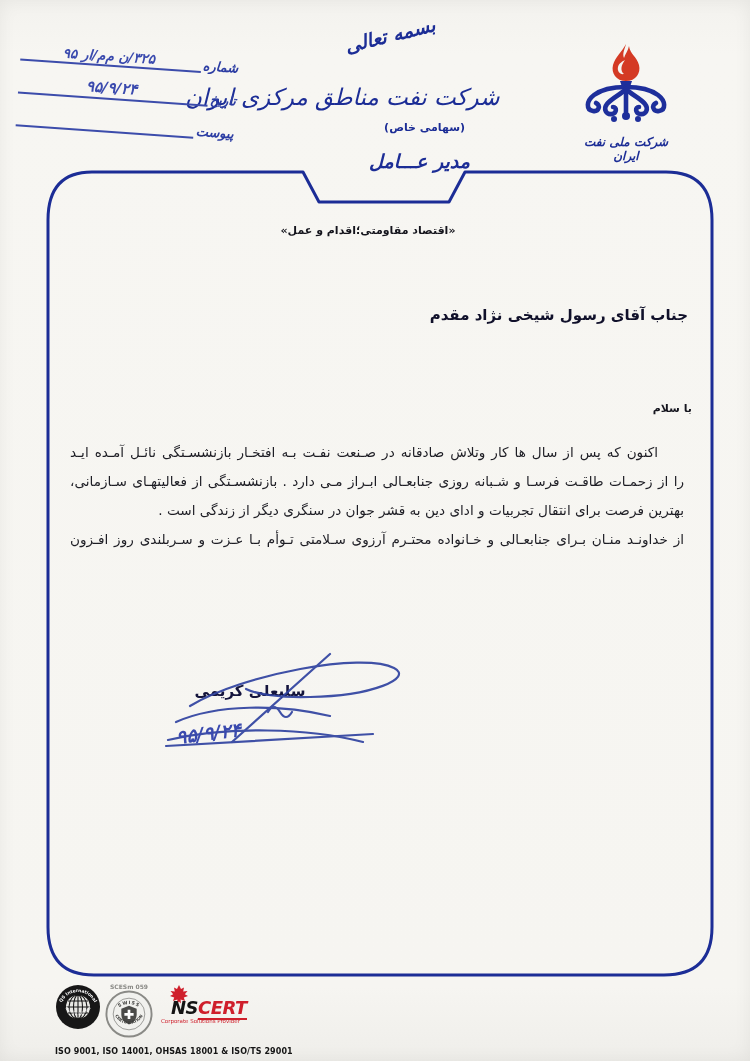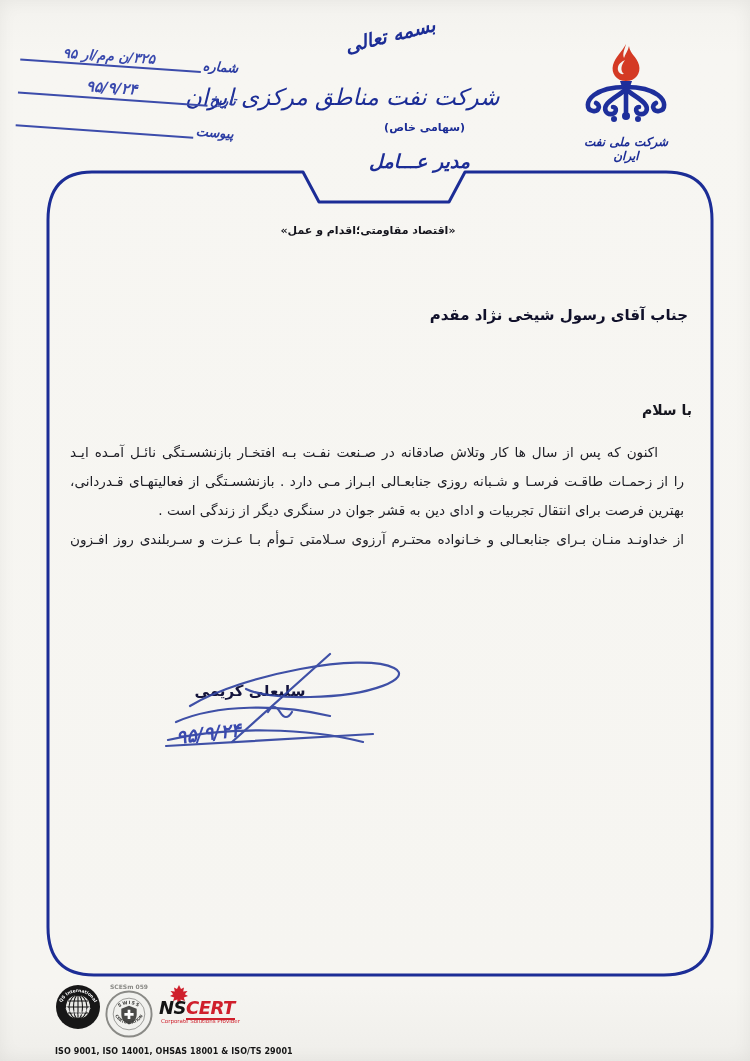--- a/index.html
+++ b/index.html
@@ -54,21 +54,21 @@
   .box-outline{position:absolute;left:46px;top:170px;z-index:2;}
   .slogan{
     position:absolute;left:48px;top:224px;width:640px;text-align:center;
     font-size:11px;font-weight:bold;color:#14141c;z-index:3;
   }
   .addressee{
     position:absolute;right:62px;top:306px;font-size:15px;font-weight:bold;
     color:#10102a;direction:rtl;z-index:3;
   }
   .salutation{
-    position:absolute;right:58px;top:402px;font-size:14px;font-weight:bold;
+    position:absolute;right:58px;top:402px;font-size:11px;font-weight:bold;
     color:#16161f;direction:rtl;z-index:3;
   }
   .body-text{
     position:absolute;left:70px;top:438px;width:614px;direction:rtl;z-index:3;
     font-size:13.6px;font-weight:normal;color:#1d1d24;line-height:29px;
   }
   .body-line{text-align:justify;text-align-last:justify;}
   .body-line.first{padding-right:26px;}
   .body-line.no-just{text-align:right;text-align-last:auto;}
   
@@ -87,21 +87,21 @@
     direction:rtl;color:#2443ad;font-weight:bold;font-size:15px;
   }
   .footer-address .line2{margin-top:13px;font-size:14.5px;}
   .footer-certs{position:absolute;left:55px;top:984px;width:210px;}
   .certs-row{display:flex;align-items:flex-start;}
   .swiss-wrap{margin-left:4px;text-align:center;}
   .swiss-code{font-size:6px;color:#8a8a86;font-weight:bold;line-height:6px;}
   .nscert{position:relative;width:92px;height:46px;margin-left:6px;}
   .nscert-leaf{position:absolute;left:10px;top:0;}
   .nscert-word{
-    position:absolute;left:0;top:13px;font-size:18px;font-weight:bold;
+    position:absolute;left:12px;top:13px;font-size:18px;font-weight:bold;
     font-style:italic;letter-spacing:-.5px;white-space:nowrap;
   }
   .ns-black{color:#141414;}
   .ns-red{color:#cf1f2b;border-bottom:2px solid #cf1f2b;}
   .nscert-sub{
     position:absolute;left:2px;top:34px;font-size:5.5px;color:#cf1f2b;
     white-space:nowrap;
   }
   .iso-line{
     margin-top:5px;font-size:8px;font-weight:bold;color:#151515;
@@ -167,21 +167,21 @@
   <svg class="box-outline" width="668" height="807" viewBox="0 0 668 807">
     <path d="M 46 2 H 257 L 273 32 H 403 L 419 2 H 620 Q 666 2 666 50 V 757 Q 666 805 618 805 H 48 Q 2 805 2 757 V 50 Q 2 2 46 2" fill="none" stroke="#1c2d96" stroke-width="3" stroke-linejoin="round"></path>
   </svg>
 
   <div class="slogan">«اقتصاد مقاومتی؛اقدام و عمل»</div>
   <div class="addressee">جناب آقای رسول شیخی نژاد مقدم</div>
   <div class="salutation">با سلام</div>
 
   <div class="body-text">
     <div class="body-line first">اکنون که پس از سال ها کار وتلاش صادقانه در صـنعت نفـت بـه افتخـار بازنشسـتگی نائـل آمـده ایـد</div>
-    <div class="body-line">را از زحمـات طاقـت فرسـا و شـبانه روزی جنابعـالی ابـراز مـی دارد . بازنشسـتگی از فعالیتهـای قـدردانی،</div>
+    <div class="body-line">را از زحمـات طاقـت فرسـا و شـبانه روزی جنابعـالی ابـراز مـی دارد . بازنشسـتگی از فعالیتهـای سـازمانی،</div>
     <div class="body-line no-just">بهترین فرصت برای انتقال تجربیات و ادای دین به قشر جوان در سنگری دیگر از زندگی است .</div>
     <div class="body-line">از خداونـد منـان بـرای جنابعـالی و خـانواده محتـرم آرزوی سـلامتی تـوأم بـا عـزت و سـربلندی روز افـزون</div>
   </div>
 
   <div class="sig-name">سلبعلی کریمی</div>
   <svg class="sig-scribble" width="272" height="118" viewBox="0 0 272 118">
     <g fill="none" stroke="#3043a0" stroke-width="2.2" stroke-linecap="round" opacity="0.92">
       <path d="M 32 60 C 85 28 205 6 236 22 C 256 32 214 50 152 51 C 122 52 98 48 88 43"></path>
       <path d="M 172 8 L 74 96"></path>
       <path d="M 18 76 C 58 58 122 58 172 70"></path>

